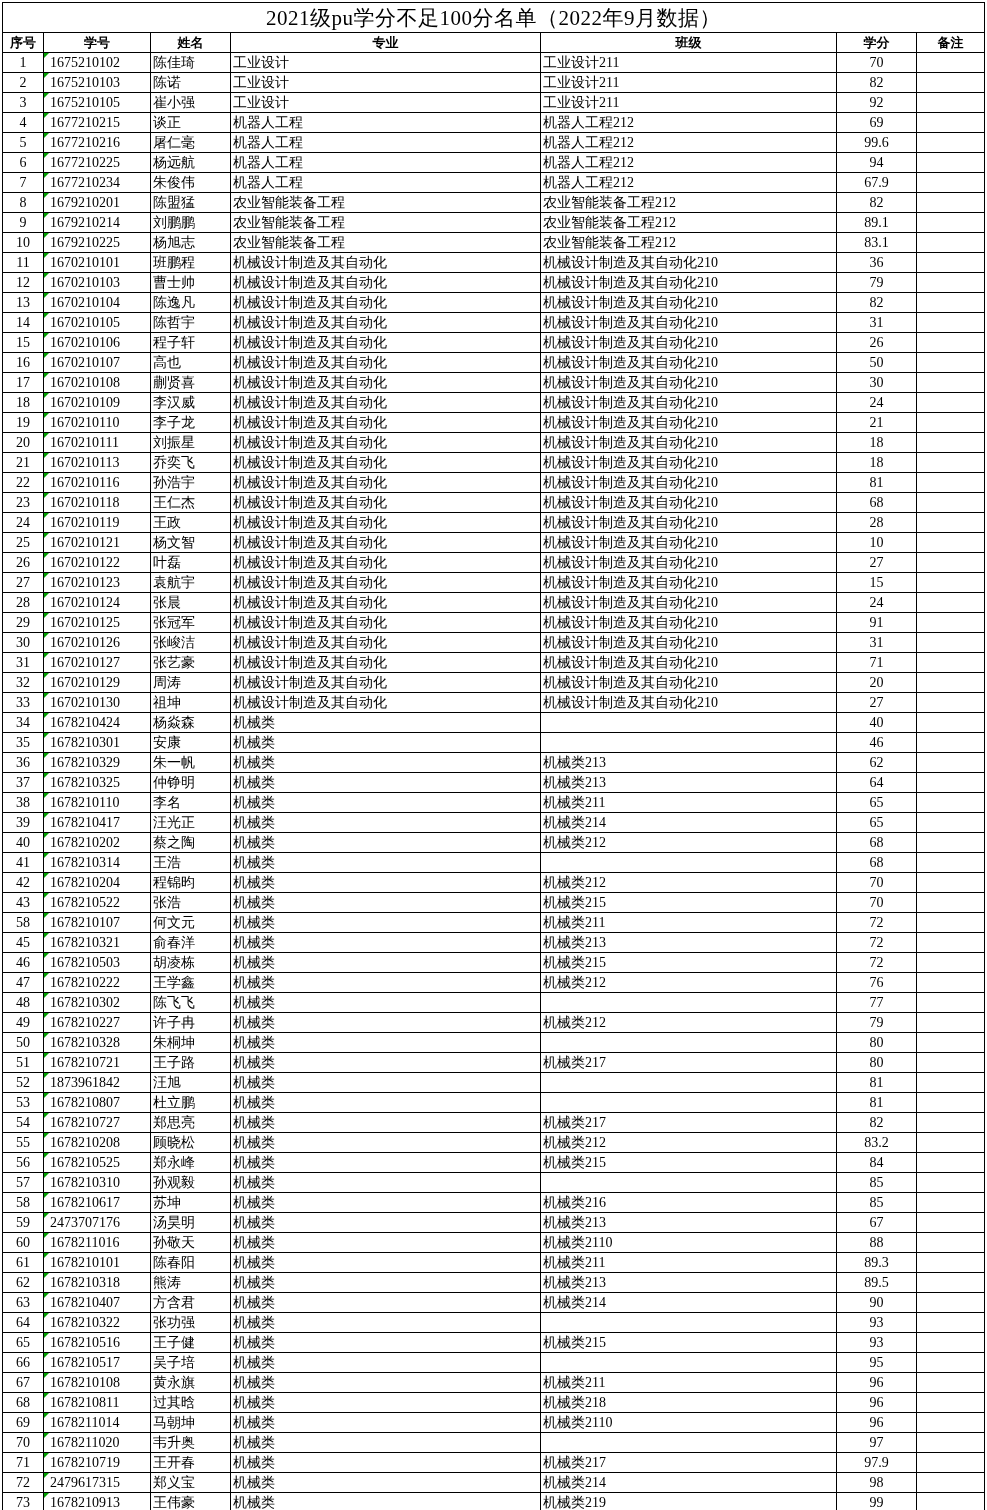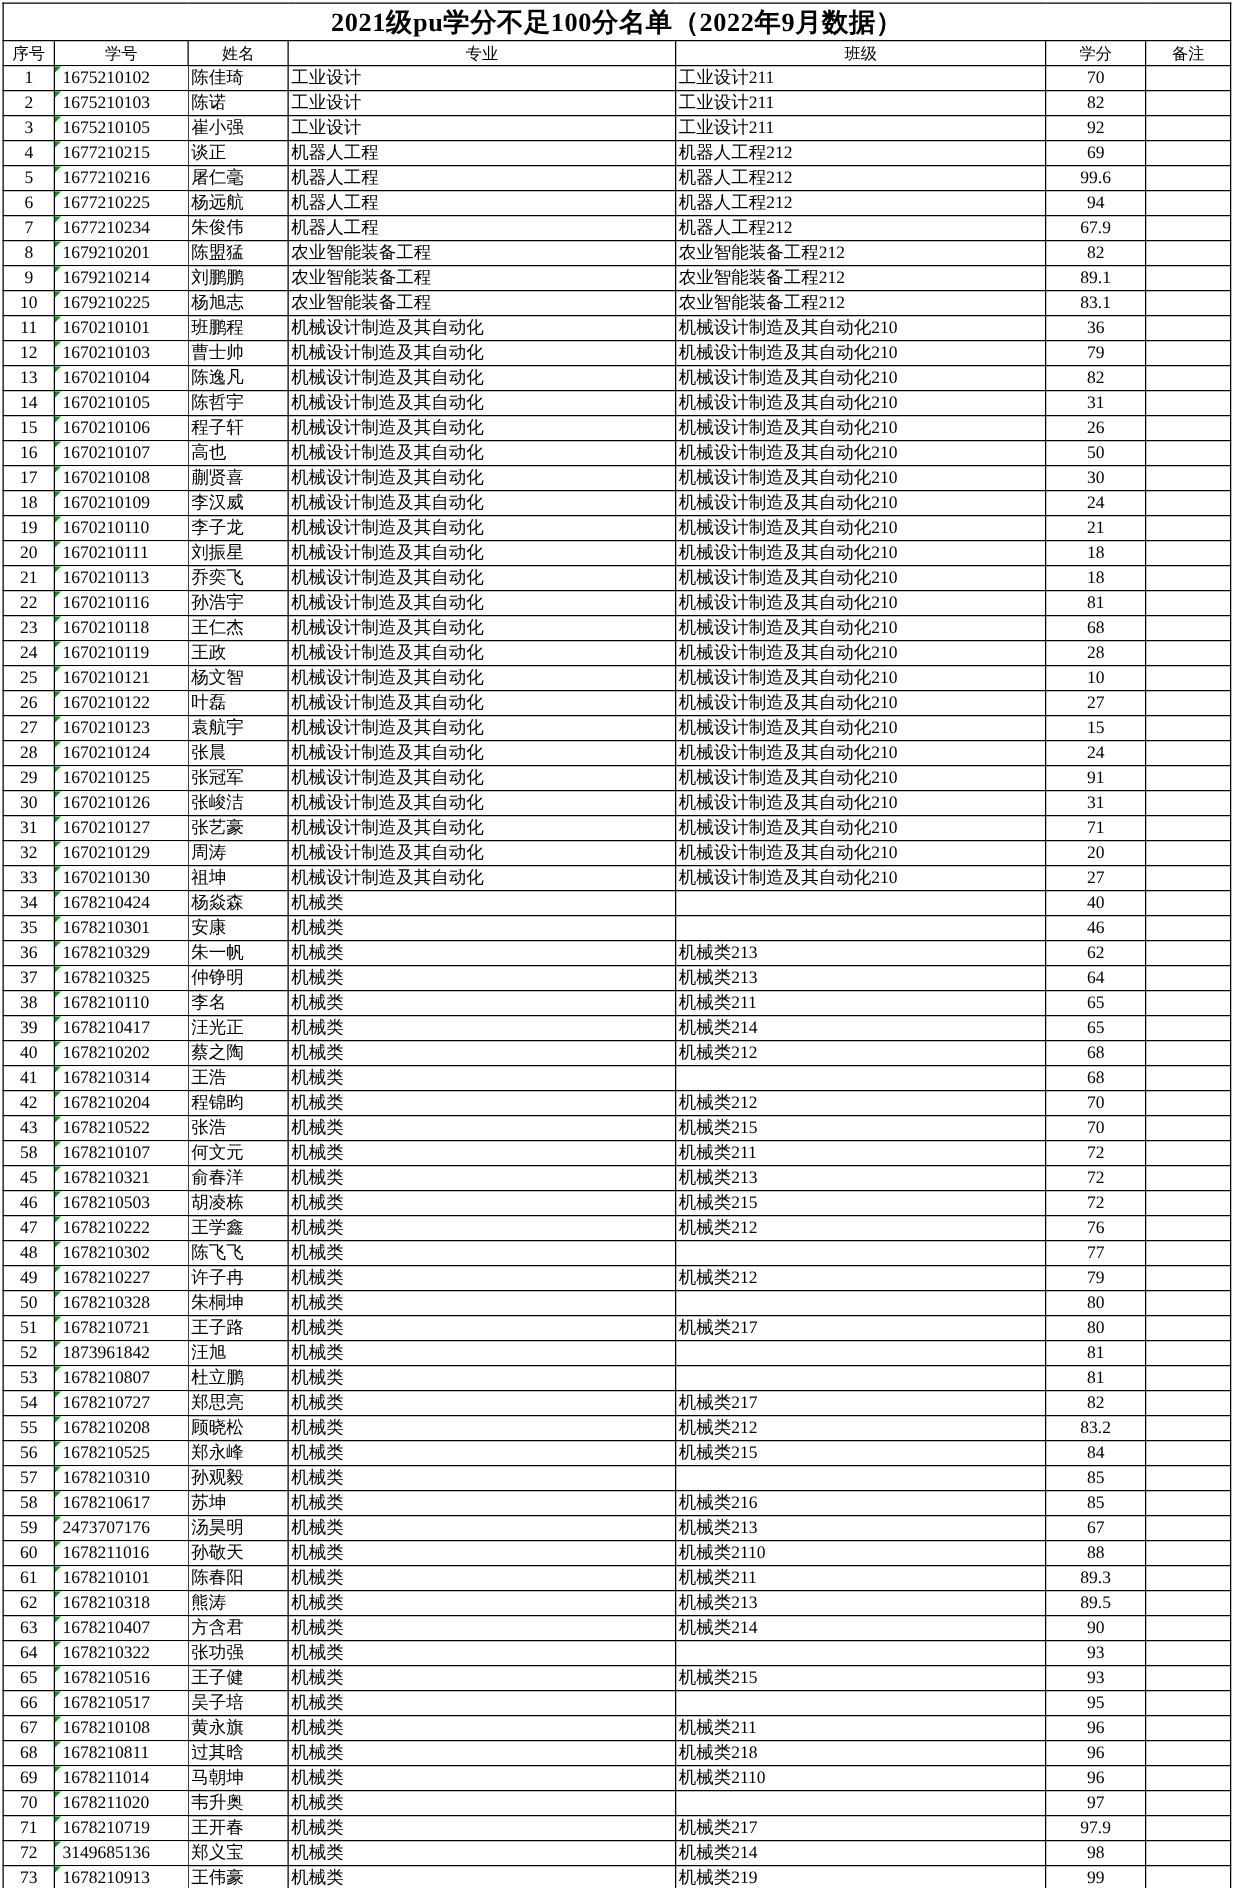--- a/index.html
+++ b/index.html
@@ -33,28 +33,28 @@
   th, td {
     border: 1px solid #000000;
     padding: 0 2px;
     overflow: hidden;
     white-space: nowrap;
     background: #ffffff;
   }
   th.title-cell {
     height: 29px;
     font-size: 21px;
-    font-weight: 700;
+    font-weight: 400;
     letter-spacing: 0.5px;
   }
   tr.header-row th {
     height: 19px;
     line-height: 19px;
     font-size: 13px;
-    font-weight: 400;
+    font-weight: 700;
     text-align: center;
   }
   tbody td {
     height: 19px;
     line-height: 19px;
     font-size: 14px;
     text-align: left;
   }
   tbody td.col-index   { text-align: center; }
   tbody td.col-credits { text-align: center; }
@@ -735,21 +735,21 @@
           <td class="col-index">71</td>
           <td class="col-student-id"><span class="id-tri"></span><span>1678210719</span></td>
           <td class="col-name">王开春</td>
           <td class="col-major">机械类</td>
           <td class="col-class">机械类217</td>
           <td class="col-credits">97.9</td>
           <td class="col-note"></td>
         </tr>
         <tr>
           <td class="col-index">72</td>
-          <td class="col-student-id"><span class="id-tri"></span><span>3149685136</span></td>
+          <td class="col-student-id"><span class="id-tri"></span><span>2479617315</span></td>
           <td class="col-name">郑义宝</td>
           <td class="col-major">机械类</td>
           <td class="col-class">机械类214</td>
           <td class="col-credits">98</td>
           <td class="col-note"></td>
         </tr>
         <tr>
           <td class="col-index">73</td>
           <td class="col-student-id"><span class="id-tri"></span><span>1678210913</span></td>
           <td class="col-name">王伟豪</td>

